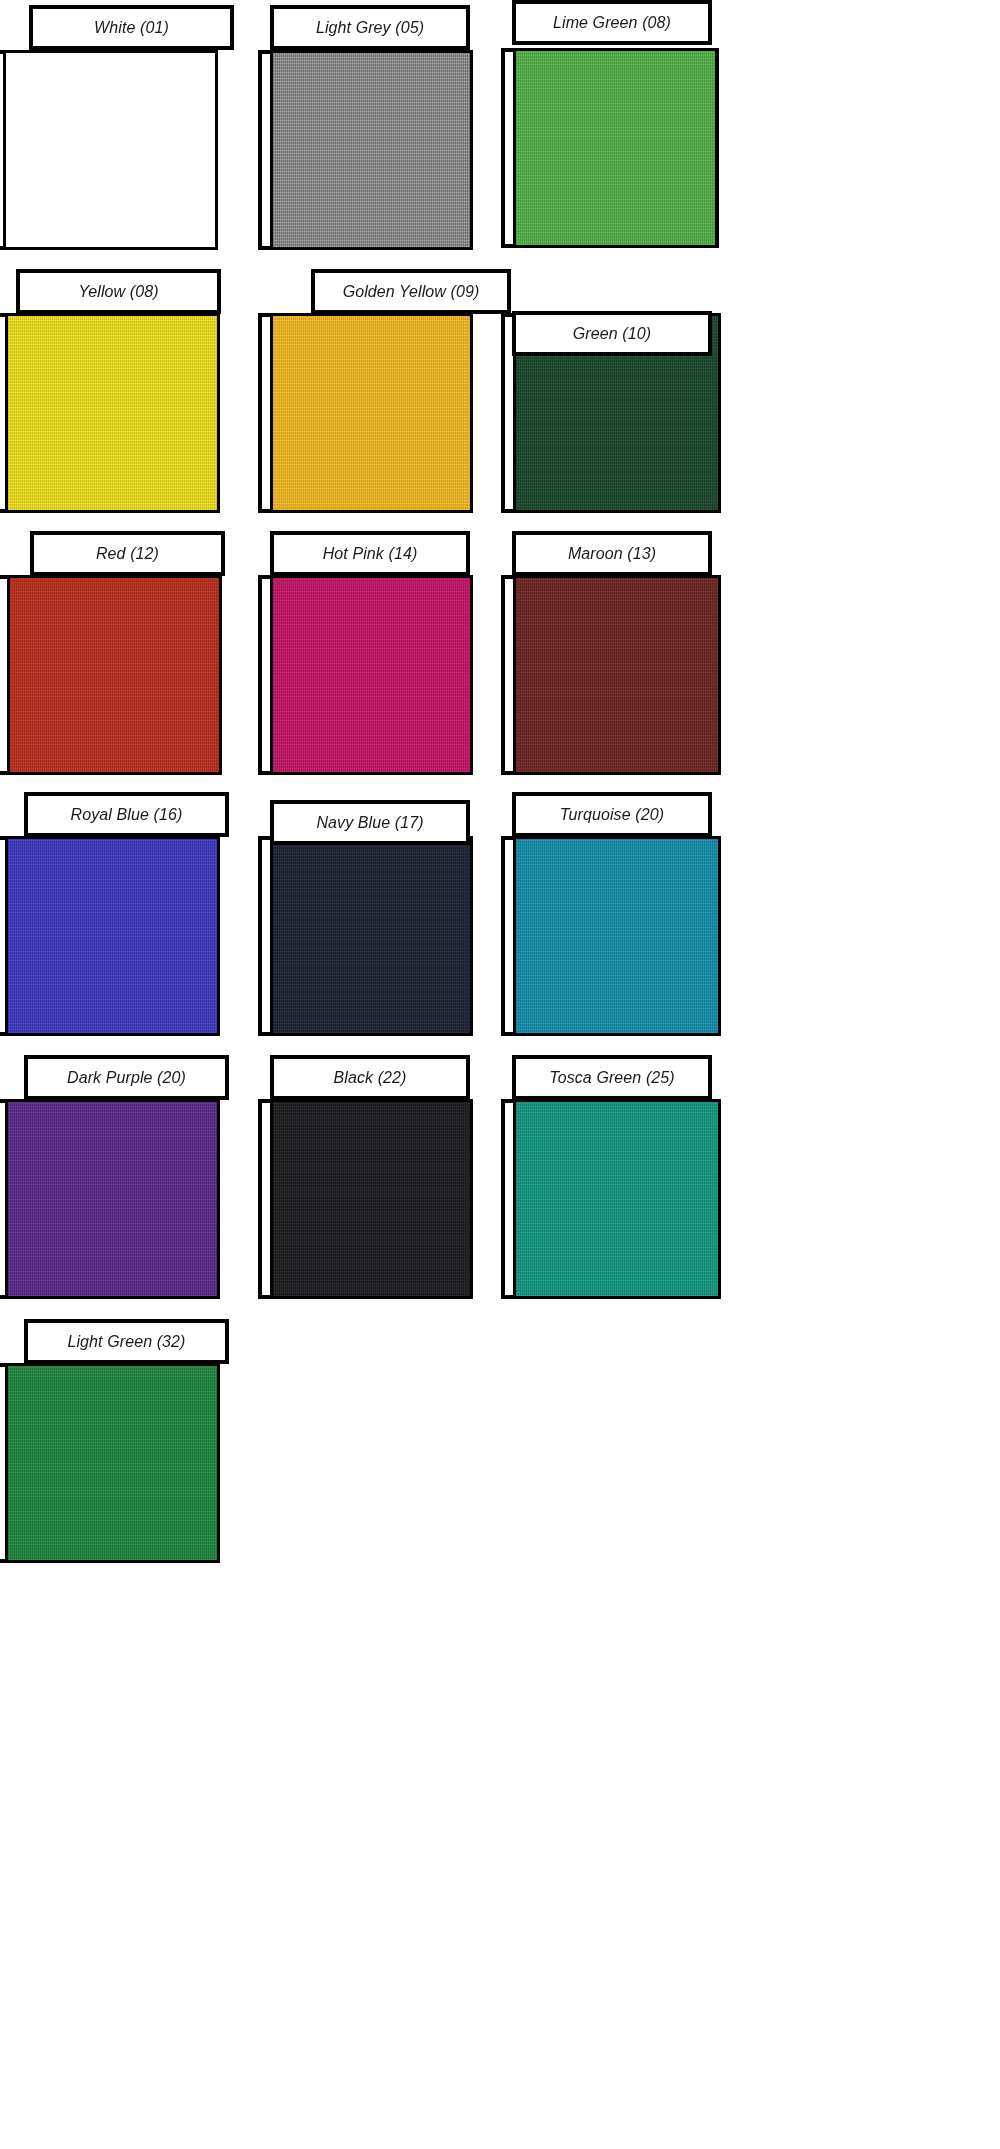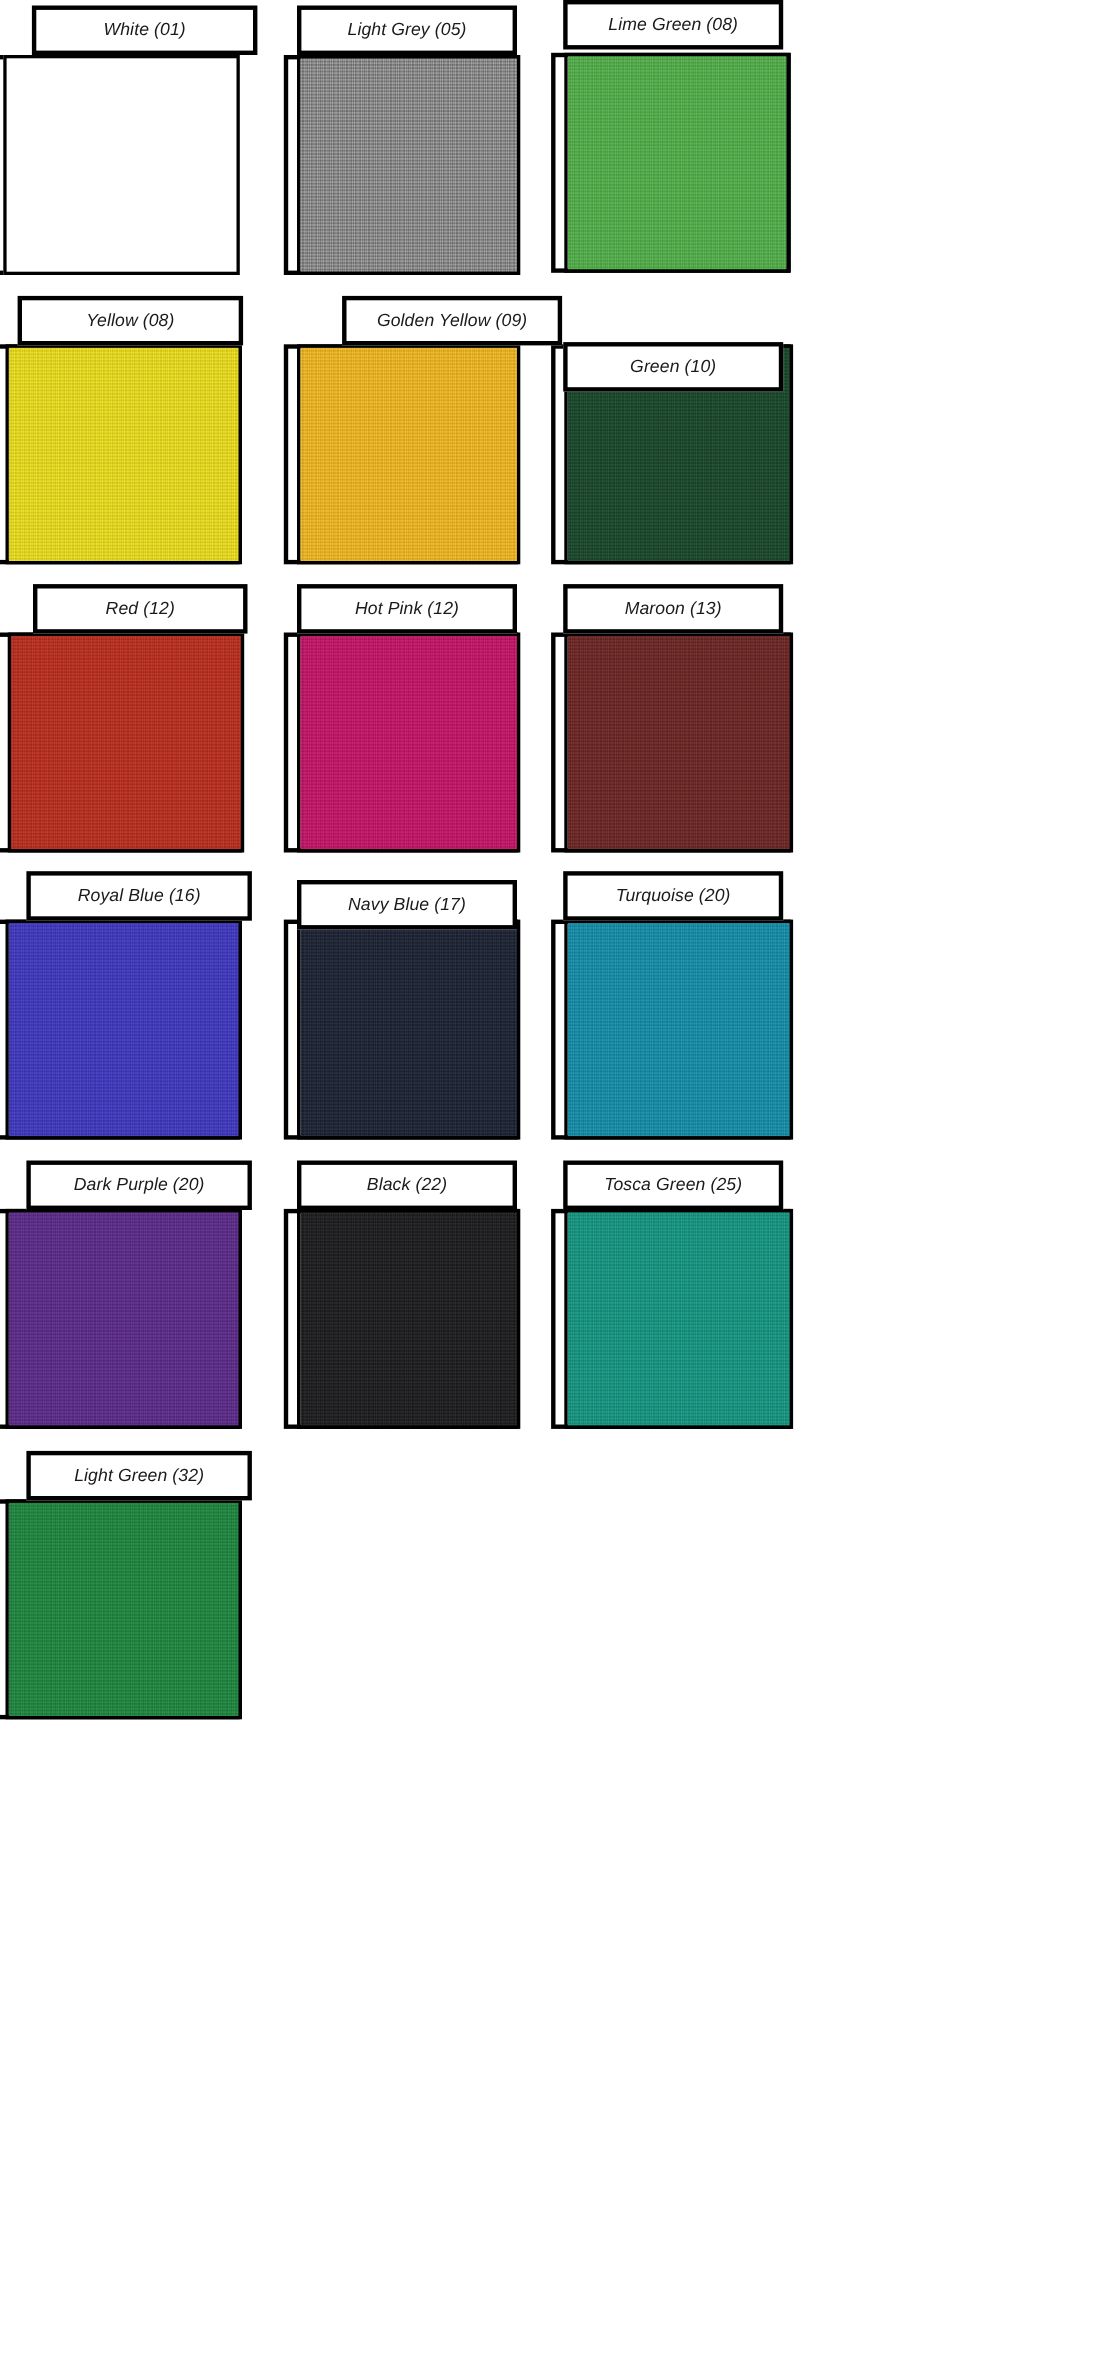--- a/index.html
+++ b/index.html
@@ -130,21 +130,21 @@
       <div class="swatch-frame" style="left: -5px; top: 575px; width: 225px; height: 200px;"></div>
       <div class="swatch-fill tex" style="--c: #bf2d1c; left: 7px; top: 575px; width: 215px; height: 200px;"></div>
       <div class="label-box" style="left: 30px; top: 531px; width: 195px; height: 45px;">
         <span class="label-text">Red (12)</span>
       </div>
     </div>
     <div class="cell">
       <div class="swatch-frame" style="left: 258px; top: 575px; width: 213px; height: 200px;"></div>
       <div class="swatch-fill tex" style="--c: #ca1369; left: 270px; top: 575px; width: 203px; height: 200px;"></div>
       <div class="label-box" style="left: 270px; top: 531px; width: 200px; height: 45px;">
-        <span class="label-text">Hot Pink (12)</span>
+        <span class="label-text">Hot Pink (14)</span>
       </div>
     </div>
     <div class="cell">
       <div class="swatch-frame" style="left: 501px; top: 575px; width: 218px; height: 200px;"></div>
       <div class="swatch-fill tex" style="--c: #6e2523; left: 513px; top: 575px; width: 208px; height: 200px;"></div>
       <div class="label-box" style="left: 512px; top: 531px; width: 200px; height: 45px;">
         <span class="label-text">Maroon (13)</span>
       </div>
     </div>
     <div class="cell">

